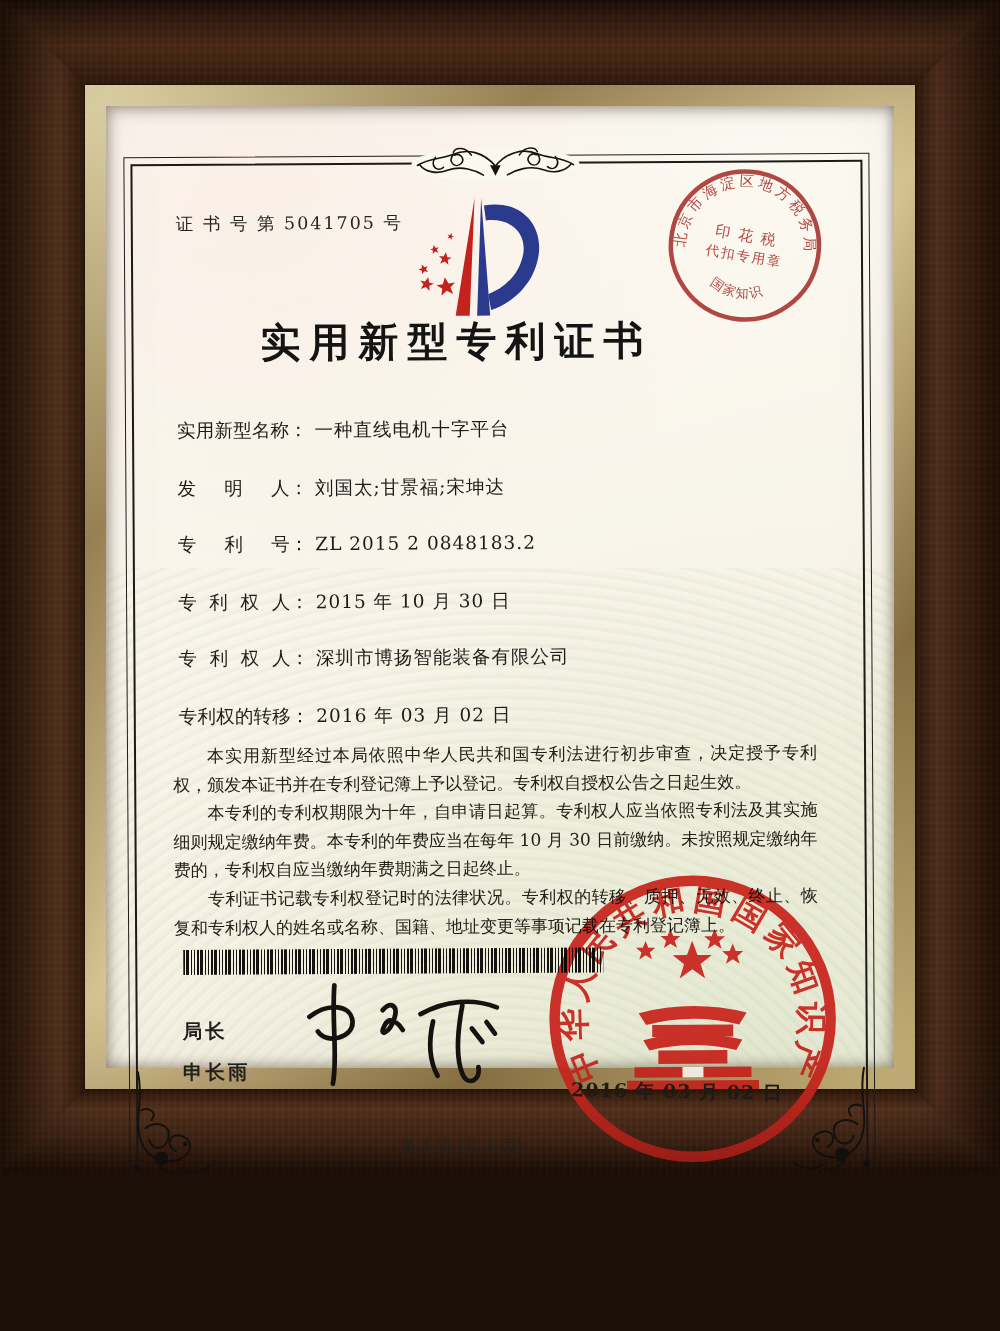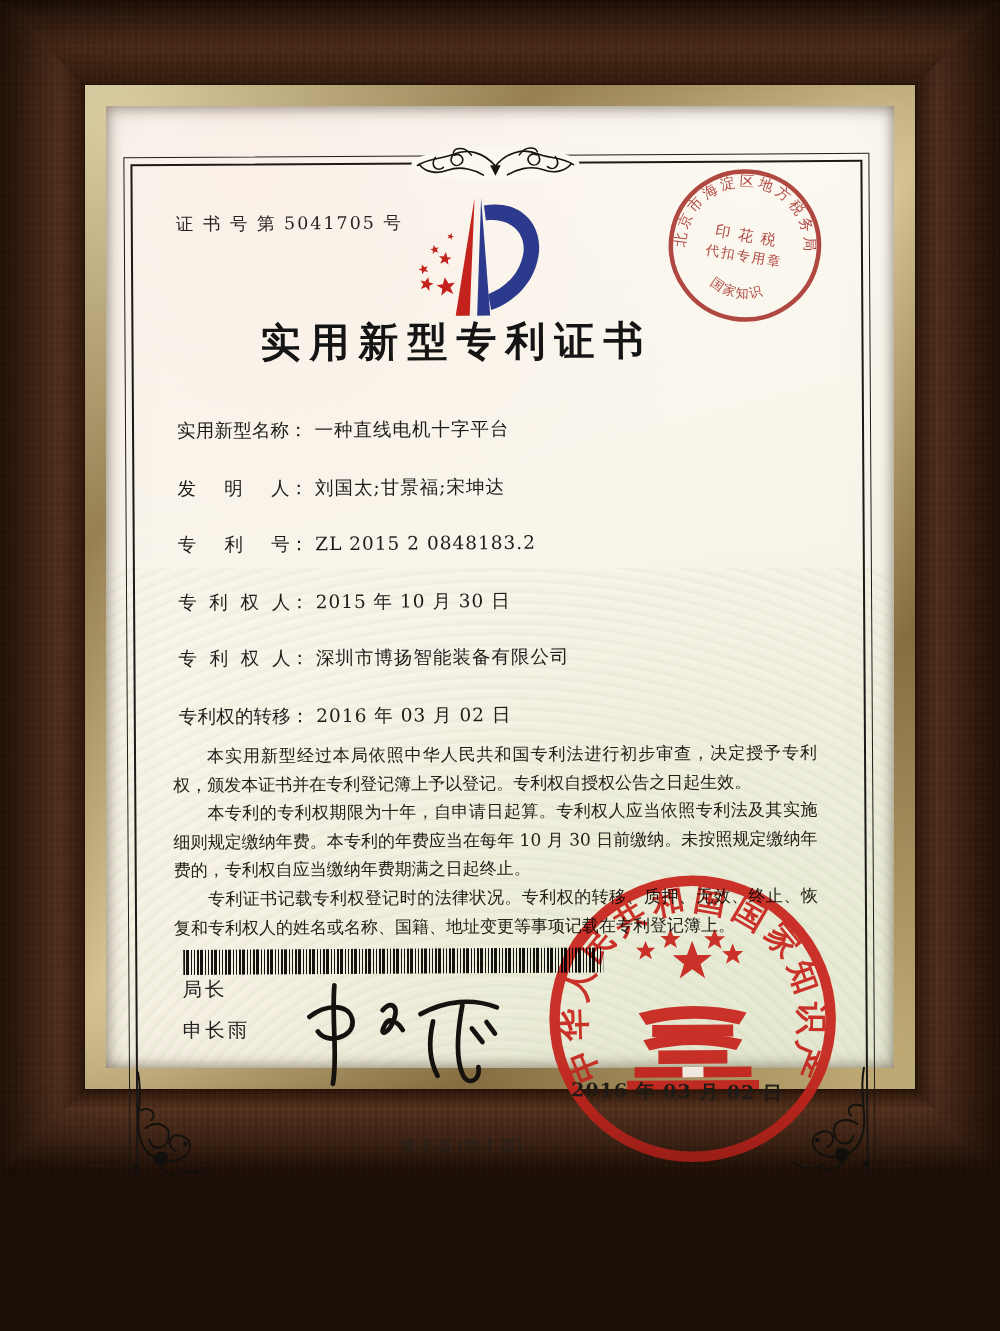--- a/index.html
+++ b/index.html
@@ -48,22 +48,22 @@
   .frow{left:72px;font-size:18.5px;white-space:nowrap;color:#1e1c19;}
   .flabel{display:inline-block;width:112px;text-align-last:justify;}
   .fvalue{margin-left:7px;letter-spacing:1px;}
   .body-text{left:66px;top:634px;width:644px;font-size:17px;line-height:28.6px;
              text-align:justify;color:#232019;}
   .body-text p{margin:0;text-indent:2em;}
   .barcode{left:75px;top:842px;width:420px;height:25px;
     background:repeating-linear-gradient(90deg,#15130f 0 2px,transparent 2px 3px,
       #15130f 3px 6px,transparent 6px 7.5px,#15130f 7.5px 8.5px,transparent 8.5px 11px,
       #15130f 11px 12px,transparent 12px 14px);}
-  .signer{left:74px;top:861px;font-size:19.5px;line-height:41px;letter-spacing:3px;
-          font-weight:normal;color:#242220;}
+  .signer{left:74px;top:903px;font-size:19.5px;line-height:41px;letter-spacing:3px;
+          font-weight:bold;color:#242220;}
   .signature{left:188px;top:872px;width:210px;height:110px;}
   .seal{left:434px;top:764px;width:300px;height:300px;mix-blend-mode:multiply;opacity:.95;}
   .seal-date{left:462px;top:974px;font-size:19px;letter-spacing:1px;color:#201d19;
              transform:rotate(1.2deg);font-weight:bold;}
   .footer{left:27px;top:1030px;width:650px;text-align:center;font-size:16px;color:#2a2722;}
   .stamp{left:556px;top:56px;width:170px;height:170px;transform:rotate(10deg);
          mix-blend-mode:multiply;opacity:.9;}
   .ornament{color:#161411;}
   .vignette{position:absolute;inset:0;pointer-events:none;
     box-shadow:inset 0 0 130px rgba(0,0,0,.5);}

